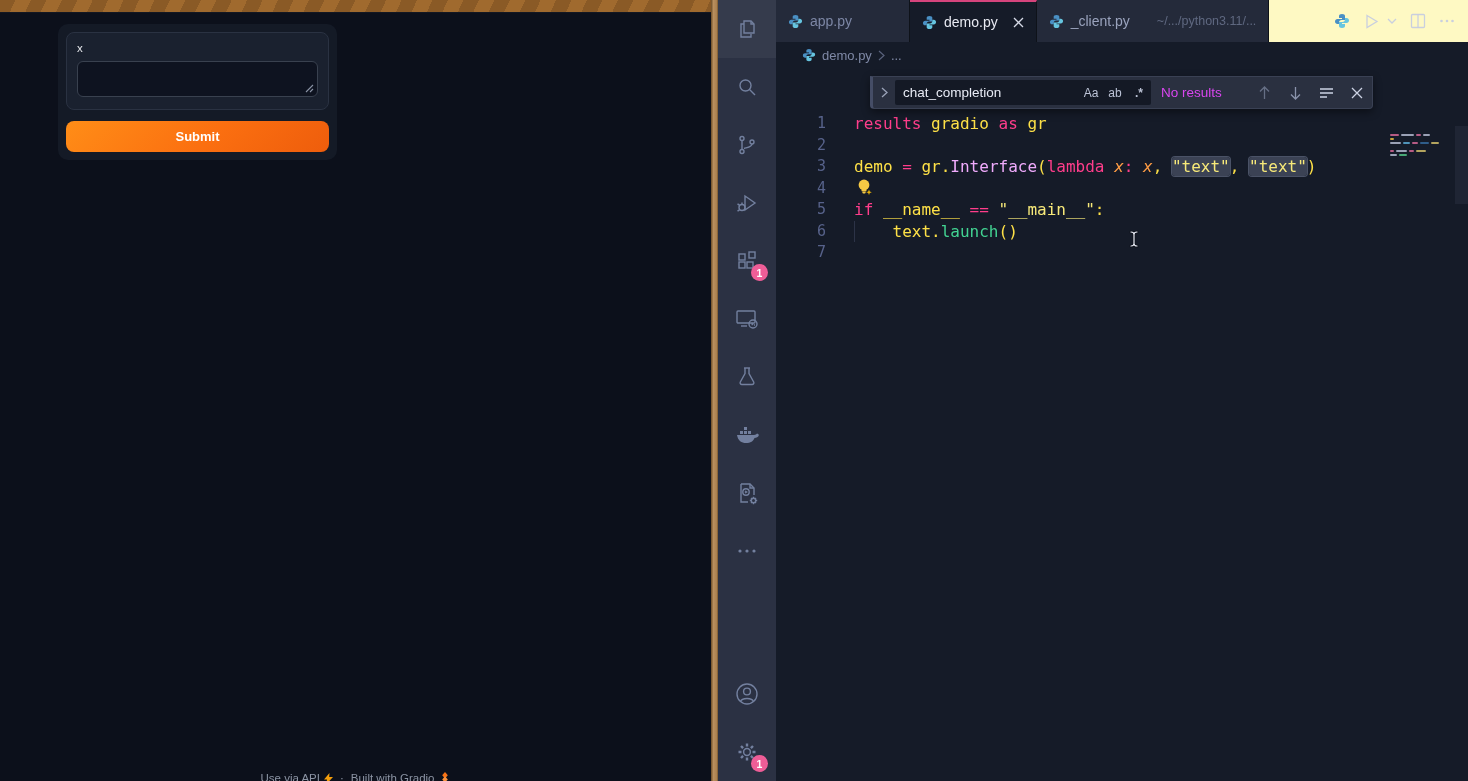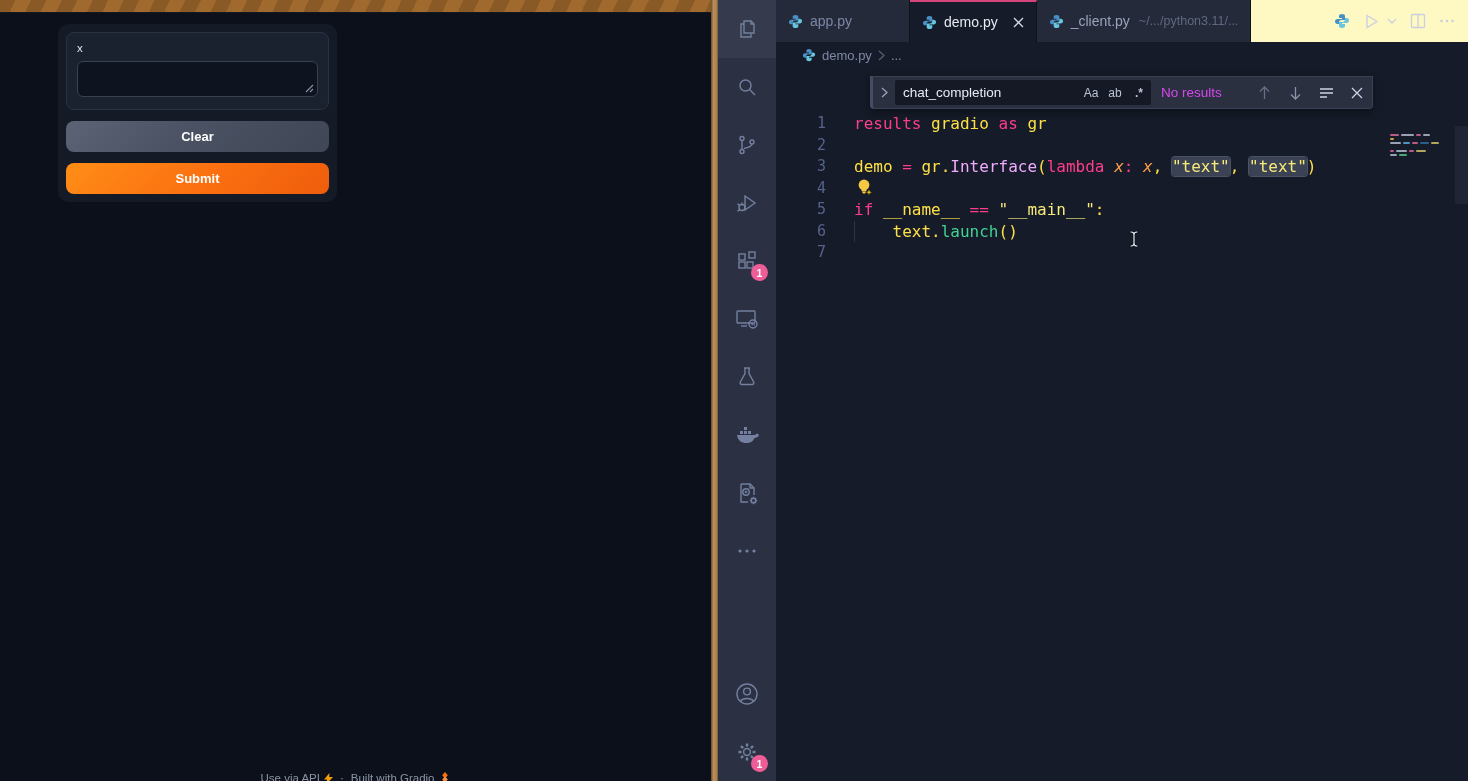--- a/index.html
+++ b/index.html
@@ -43,21 +43,21 @@
     background:#ee5d97; color:#fff; font-size:10.5px; font-weight:bold; display:grid; place-items:center; padding:0 2px; }
   .ab-spacer { flex:1; }
 
   .editor-area { flex:1; display:flex; flex-direction:column; position:relative; }
 
   
   .tabbar { height:42px; background:#fef9c3; display:flex; align-items:stretch; flex:0 0 auto; }
   .tab { display:flex; align-items:center; gap:7px; padding:0 12px; font-size:14px; border-right:1px solid #0e1219; position:relative; }
   .tab.inactive { background:#242a3a; color:#7d87a5; }
   .tab.active { background:#151b28; color:#e8eaf2; border-top:2px solid #d6447c; }
-  .tab .tab-desc { font-size:12.5px; color:#5f6880; margin-left:2px; }
+  .tab .tab-desc { font-size:12.5px; color:#5f6880; margin-left:20px; }
   .tab-close { margin-left:8px; display:grid; place-items:center; color:#d5d9e6; }
   .tab-actions { margin-left:auto; display:flex; align-items:center; gap:13px; padding-right:13px; color:#c9cfdf; }
 
   
   .breadcrumbs { height:26px; display:flex; align-items:center; gap:6px; padding-left:26px;
     font-size:13px; color:#7f89a6; flex:0 0 auto; }
   .crumb-sep { color:#59627c; }
 
   
   .find-widget { position:absolute; left:94px; top:76px; width:503px; height:33px; z-index:5;
@@ -110,21 +110,20 @@
     <div class="g-col g-col-left">
       <div class="g-panel">
         <div class="g-label">x</div>
         <div class="g-textwrap">
           <textarea class="g-textarea" style=""></textarea>
           <svg class="g-grip" width="9" height="9" viewBox="0 0 9 9">
               <path d="M8 1L1 8M8 5L5 8" stroke="#8a93a5" stroke-width="1.1" fill="none"></path>
             </svg>
         </div>
       </div>
-      <button class="g-btn g-btn-secondary">Clear</button>
       <button class="g-btn g-btn-primary">Submit</button>
     </div>
 
 
     <div class="g-footer">
       <span class="f-item">
         <span>Use via API</span>
         <svg width="9" height="11" viewBox="0 0 9 11">
             <path d="M5.5 0L0 6.5h3L2.5 11 9 4H5.2z" fill="#f59e0b"></path>
           </svg>

